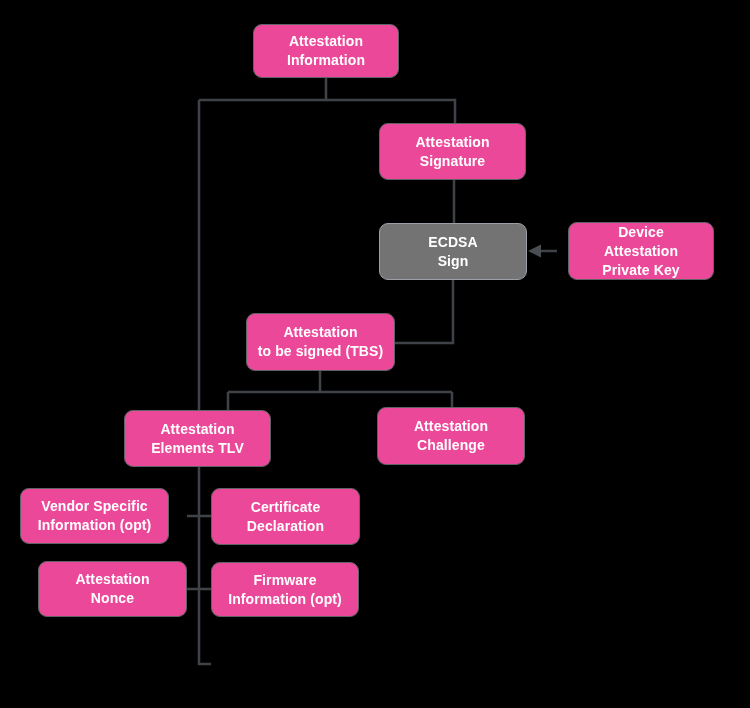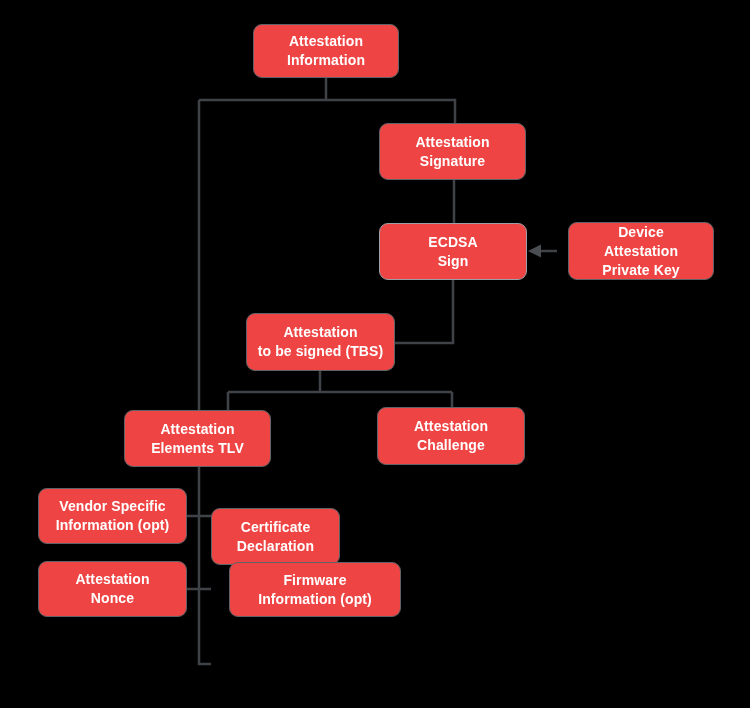--- a/index.html
+++ b/index.html
@@ -18,50 +18,50 @@
   svg.connectors {
     position: absolute;
     left: 0;
     top: 0;
     width: 750px;
     height: 708px;
   }
   .node {
     position: absolute;
     box-sizing: border-box;
-    background: #ef4444;
+    background: #ec4899;
     border: 1.5px solid #5f6368;
     border-radius: 9px;
     color: #ffffff;
     display: flex;
     align-items: center;
     justify-content: center;
     text-align: center;
     font-size: 14px;
     font-weight: 700;
     line-height: 19px;
     white-space: pre-line;
     letter-spacing: 0.1px;
   }
   .node.highlight {
-    background: #ef4444;
+    background: #737373;
     border-color: #9aa0a6;
   }
   
   #node-a { left: 253px; top: 24px;  width: 146px; height: 54px; }
   #node-b { left: 379px; top: 123px; width: 147px; height: 57px; }
   #node-c { left: 379px; top: 223px; width: 148px; height: 57px; }
   #node-d { left: 568px; top: 222px; width: 146px; height: 58px; }
   #node-e { left: 246px; top: 313px; width: 149px; height: 58px; }
   #node-f { left: 124px; top: 410px; width: 147px; height: 57px; }
   #node-g { left: 377px; top: 407px; width: 148px; height: 58px; }
-  #node-h { left: 38px;  top: 488px; width: 149px; height: 56px; }
-  #node-i { left: 211px; top: 508px; width: 129px; height: 57px; text-align: center; }
+  #node-h { left: 20px;  top: 488px; width: 149px; height: 56px; }
+  #node-i { left: 211px; top: 488px; width: 149px; height: 57px; text-align: center; }
   #node-j { left: 38px;  top: 561px; width: 149px; height: 56px; }
-  #node-k { left: 211px; top: 562px; width: 172px; height: 55px; margin-left: 18px; }
+  #node-k { left: 211px; top: 562px; width: 148px; height: 55px; }
   #node-l { left: 211px; top: 636px; width: 149px; height: 56px; }
 </style>
 </head>
 <body>
 
 <div class="canvas">
 
   <svg class="connectors" viewBox="0 0 750 708" fill="none">
 
     <path d="M326 78 L326 100 M199 100 L455 100 L455 123 M199 100 L199 410" stroke="#3f4347" stroke-width="2.5"></path>

